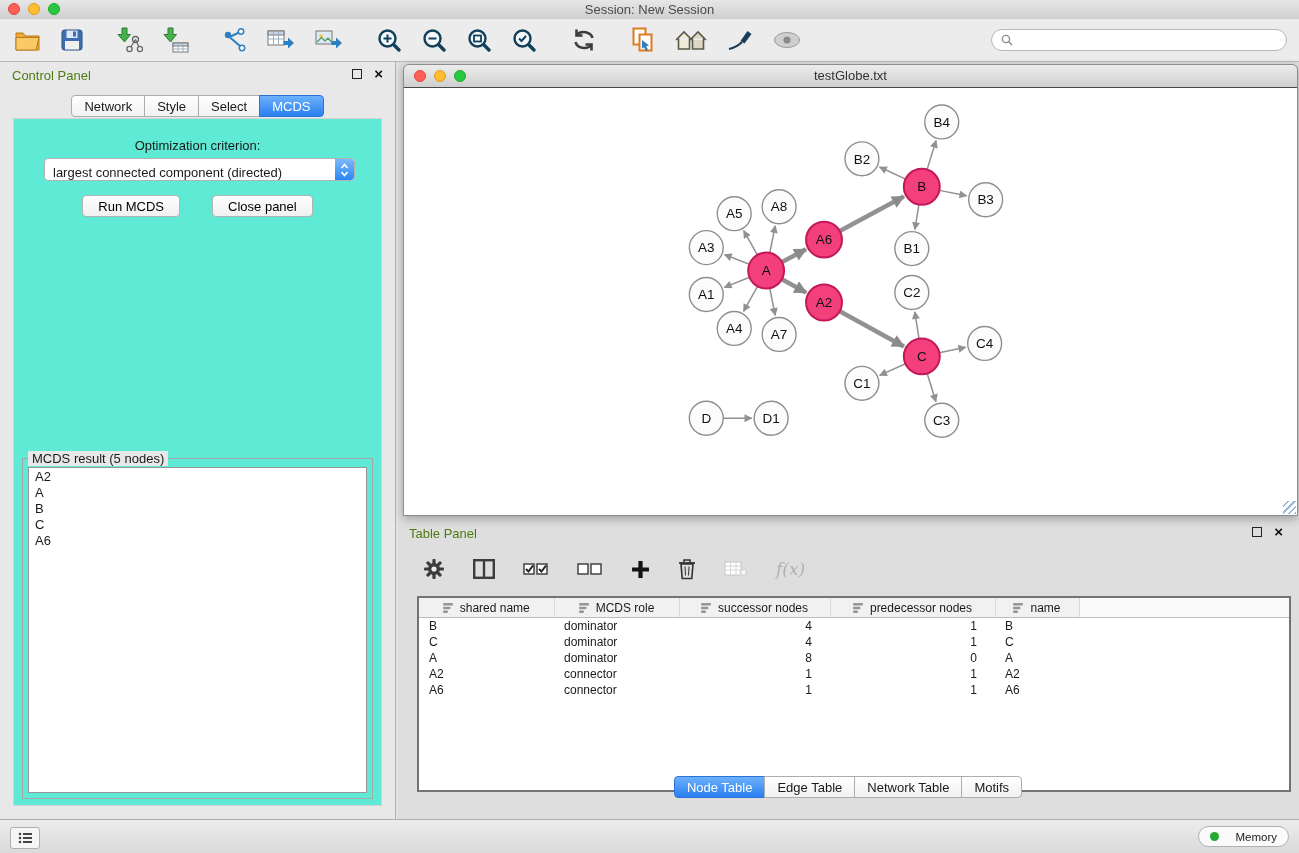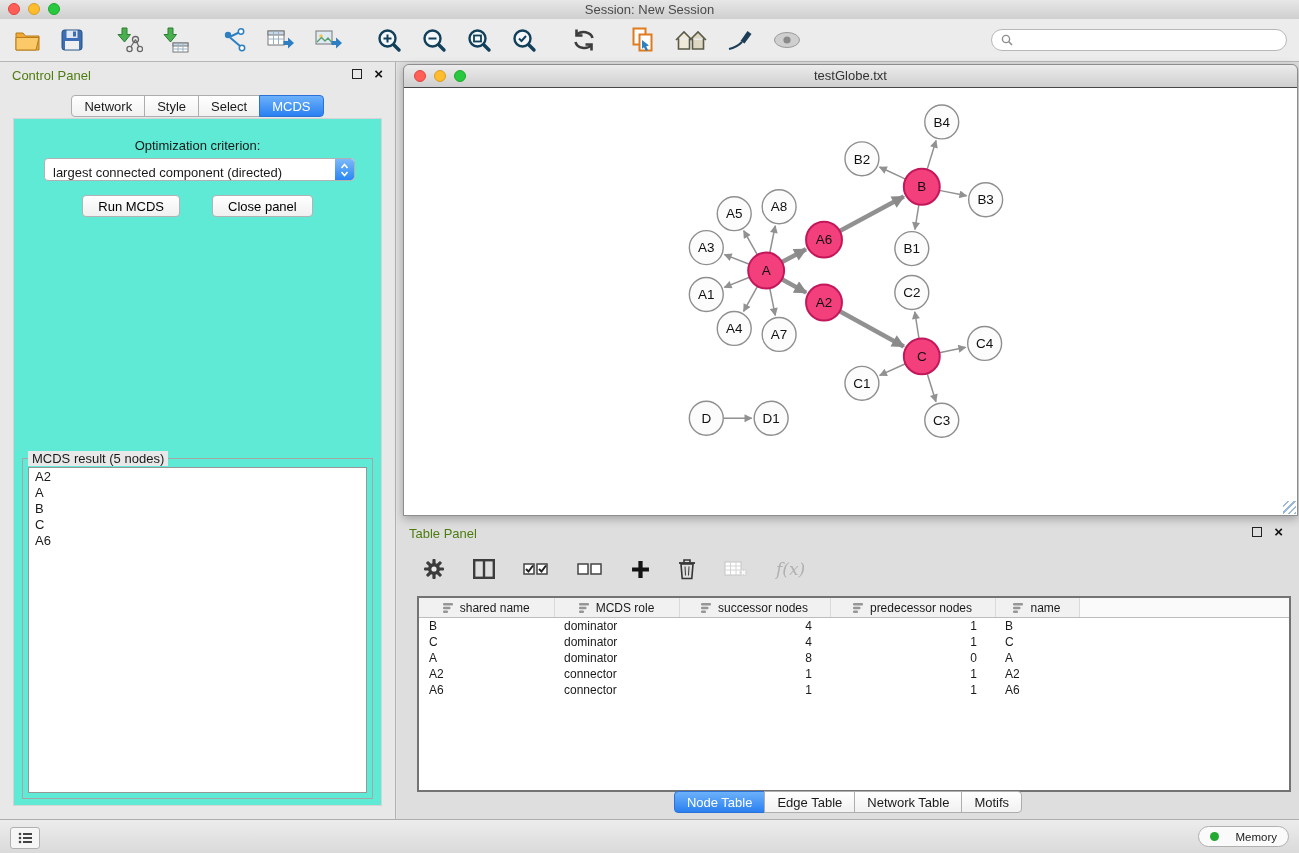--- a/index.html
+++ b/index.html
@@ -63,21 +63,21 @@
   .table-panel{position:absolute;top:458px;left:0;right:0;bottom:0;}
   .table-toolbar{position:absolute;top:28px;left:24px;right:14px;height:42px;display:flex;align-items:center;gap:24px;}
   .fx{font-family:"DejaVu Serif",serif;font-style:italic;font-size:17px;color:#b0b0b0;}
   .table-wrap{position:absolute;top:76px;left:20px;right:8px;height:192px;background:#fff;border:2px solid #737373;overflow:hidden;}
   table.node-table{border-collapse:collapse;table-layout:fixed;width:100%;font-size:12px;}
   .node-table th{background:#f1f1f1;border-bottom:1px solid #bdbdbd;border-right:1px solid #dadada;height:19px;font-weight:normal;text-align:center;white-space:nowrap;overflow:hidden;padding:0 4px;}
   .node-table th.filler{border-right:none;background:#fafafa;}
   .node-table .sort-ic{vertical-align:-1px;margin-right:6px;}
   .node-table td{height:16px;padding:0 10px;white-space:nowrap;overflow:hidden;}
   .node-table td.num{text-align:right;padding-right:18px;}
-  .table-tabs{position:absolute;bottom:7px;left:0;right:0;display:flex;justify-content:center;}
+  .table-tabs{position:absolute;bottom:22px;left:0;right:0;display:flex;justify-content:center;}
 
   
   .statusbar{position:absolute;bottom:0;left:0;right:0;height:33px;background:linear-gradient(#ececec,#dadada);border-top:1px solid #aeaeae;}
   .status-left-btn{position:absolute;left:10px;top:7px;width:28px;height:20px;border:1px solid #b0b0b0;border-radius:3px;background:#f6f6f6;display:flex;align-items:center;justify-content:center;}
   .memory-btn{position:absolute;right:10px;top:6px;height:21px;border:1px solid #b0b0b0;border-radius:11px;background:#fafafa;display:flex;align-items:center;gap:16px;padding:0 11px;font-size:11.5px;box-sizing:border-box;}
   .mem-dot{width:9px;height:9px;border-radius:50%;background:#23a832;}
 </style>
 </head>
 <body>
 

